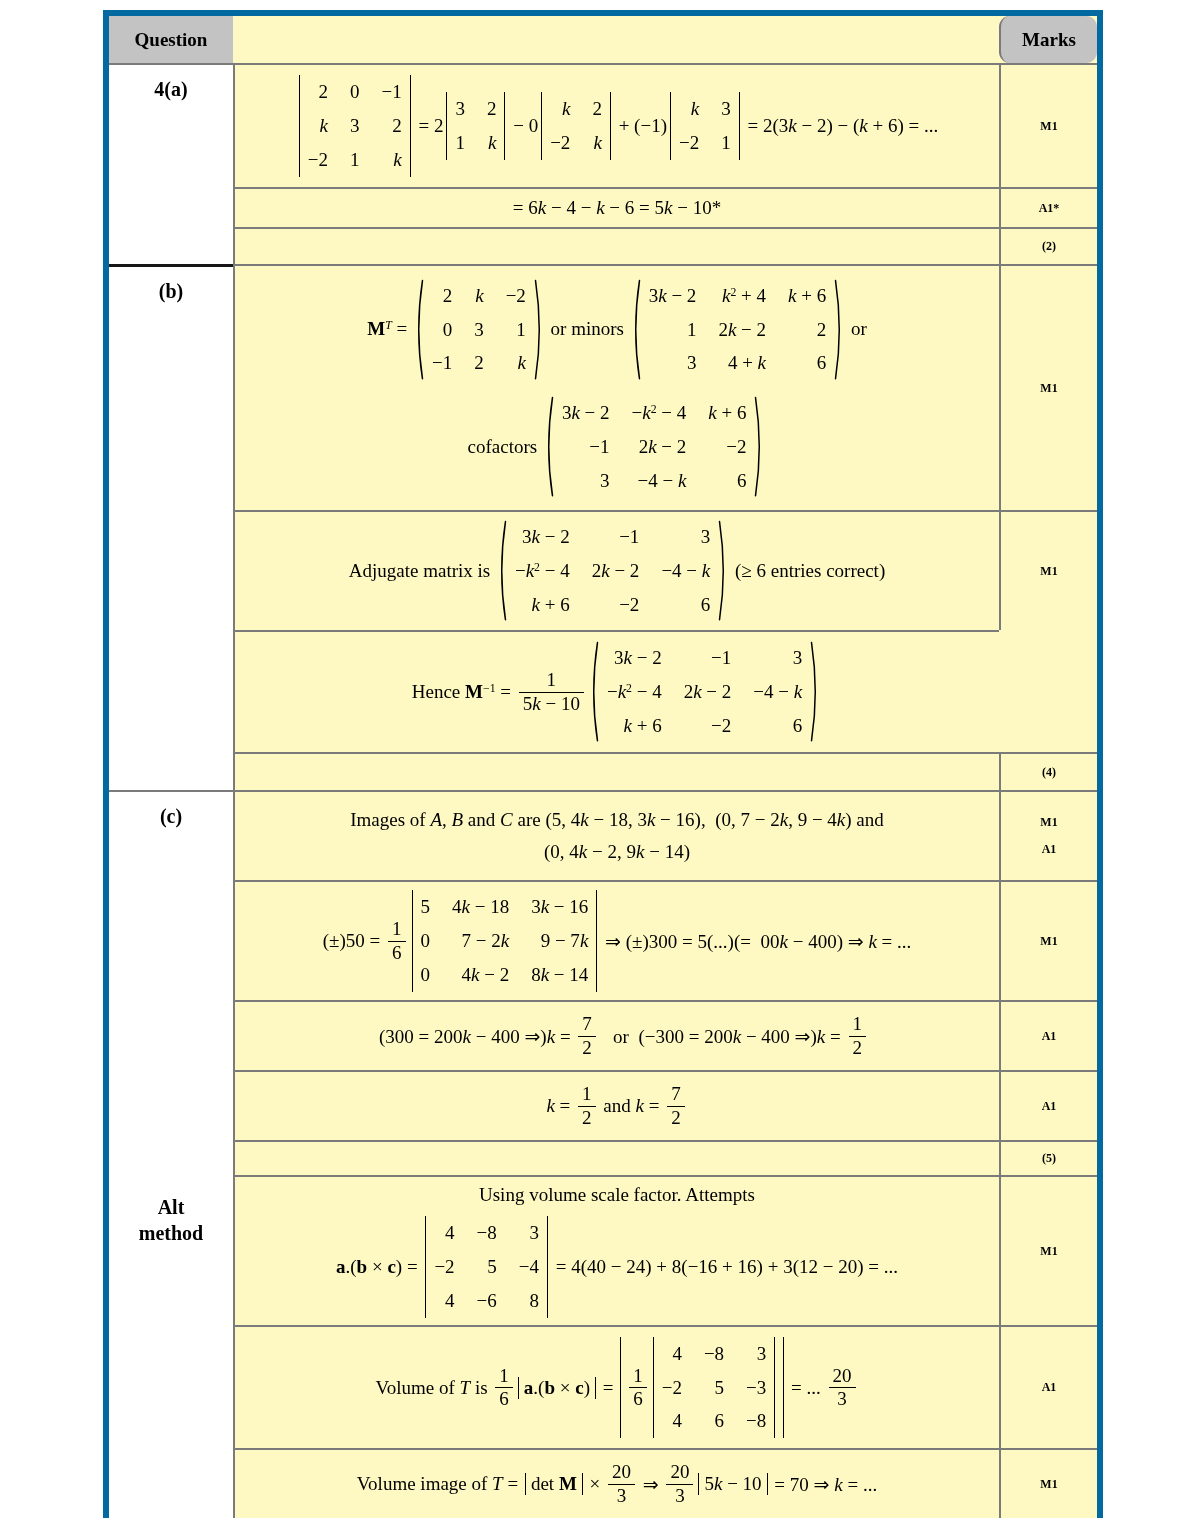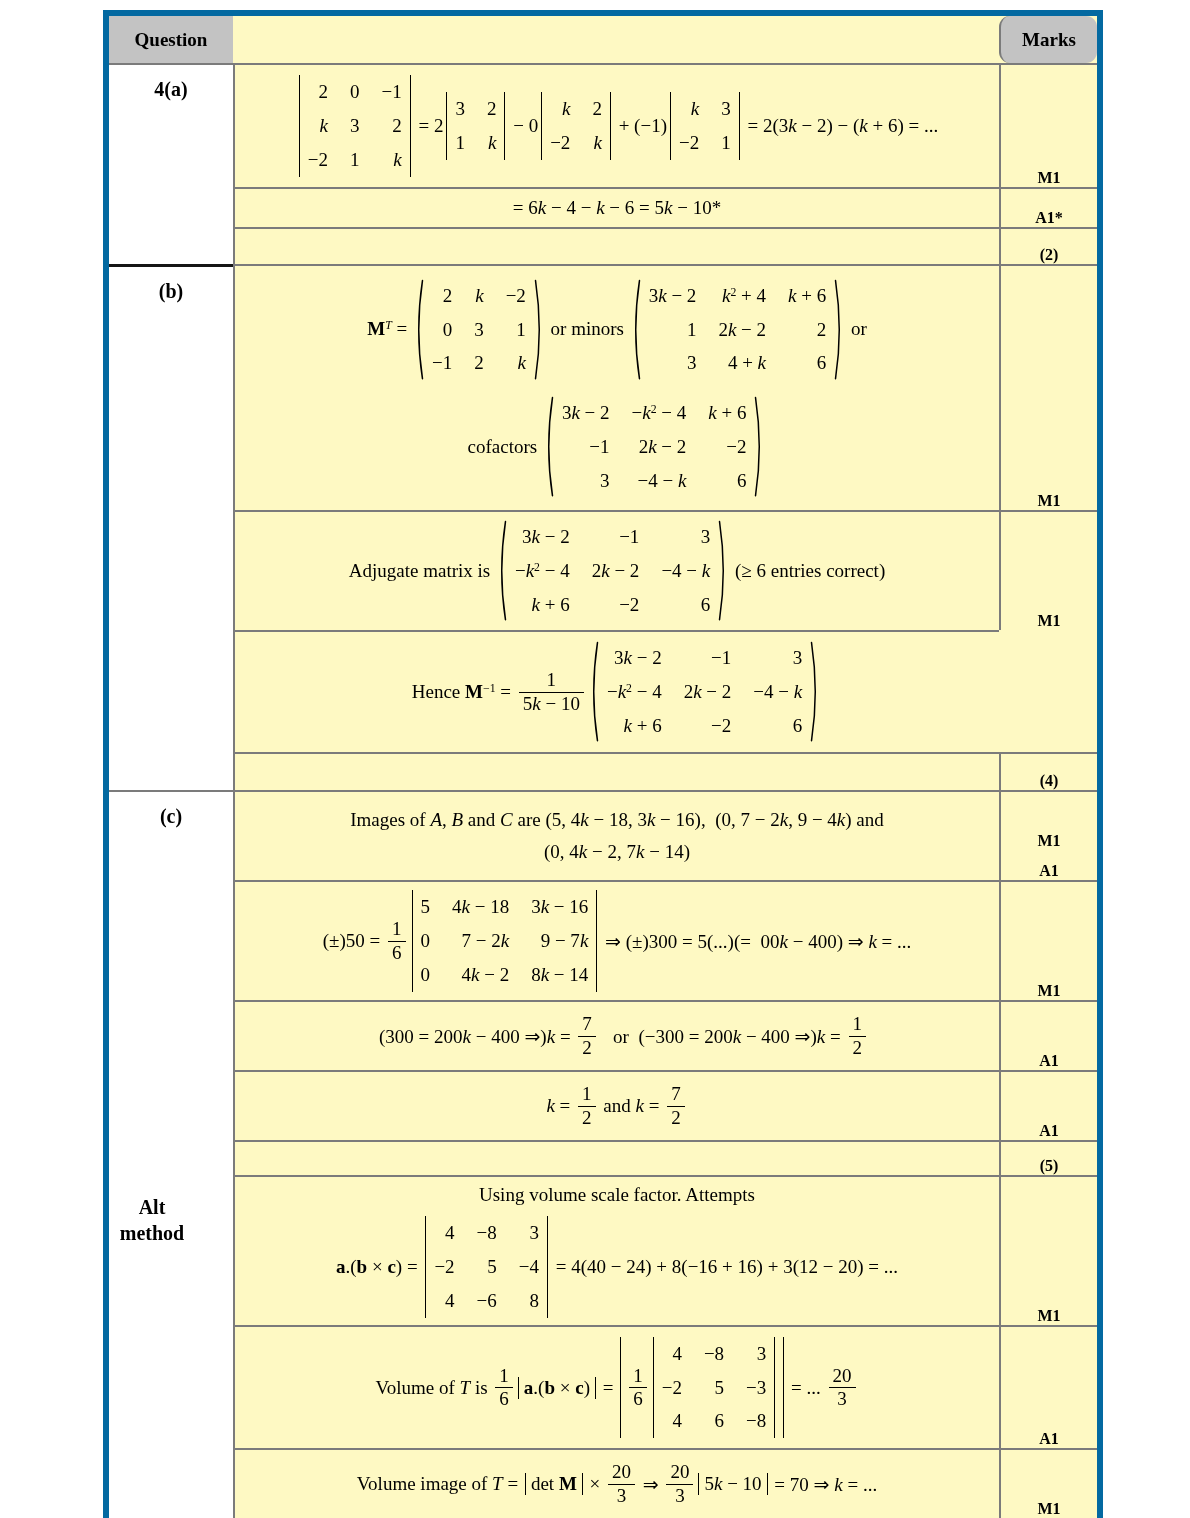--- a/index.html
+++ b/index.html
@@ -17,29 +17,29 @@
     background:#c3c3c3;display:flex;align-items:center;justify-content:center;
     font-weight:bold;font-size:19px;
   }
   .vl{border-left:2px solid #7b7b7b;}
   .bt{border-top:2px solid #7b7b7b;}
   .scheme{
     display:flex;flex-direction:column;align-items:center;justify-content:center;
     font-size:19px;padding:4px 8px;row-gap:10px;
   }
   .marksc{
-    display:flex;flex-direction:column;align-items:center;justify-content:flex-end;
-    font-weight:bold;font-size:16px;row-gap:12px;
+    display:flex;flex-direction:column;align-items:center;justify-content:center;
+    font-weight:bold;font-size:12px;row-gap:12px;
   }
   .qcell{position:relative;background:#fff;}
   .qlabel{
     position:absolute;top:13px;left:0;width:100%;text-align:center;
     font-weight:bold;font-size:20px;
   }
-  .alt{position:absolute;left:0;width:100%;display:flex;justify-content:flex-start;
+  .alt{position:absolute;left:0;width:100%;display:flex;justify-content:center;
        font-weight:bold;font-size:20px;line-height:1.3;}
   .alt > div{width:86px;text-align:center;}
   .ml{display:flex;align-items:center;justify-content:center;max-width:100%;}
   .run{white-space:pre;}
   .t,.it,.bd{white-space:pre;}
   .it{font-style:italic;}
   .bd{font-weight:bold;}
   .sp{font-size:0.62em;vertical-align:0.55em;white-space:pre;}
   .fr{display:inline-flex;flex-direction:column;align-items:stretch;margin:0 3px;}
   .fn{border-bottom:1.6px solid #000;text-align:center;line-height:1.18;padding:0 4px;white-space:pre;}
@@ -275,21 +275,21 @@
     </div>
     <div class="cell scheme vl bt" style="grid-area: 8 / 2;"></div>
     <div class="cell marksc vl bt" style="grid-area: 8 / 3;">
       <div class="mk">(4)</div>
     </div>
     <div class="cell scheme vl bt" style="grid-area: 9 / 2;">
       <div class="ml">
         <span class="run"><span class="t">Images of </span><span class="it">A</span><span class="t">, </span><span class="it">B</span><span class="t"> and </span><span class="it">C</span><span class="t"> are (5, 4</span><span class="it">k</span><span class="t"> − 18, 3</span><span class="it">k</span><span class="t"> − 16),  (0, 7 − 2</span><span class="it">k</span><span class="t">, 9 − 4</span><span class="it">k</span><span class="t">) and</span></span>
       </div>
       <div class="ml">
-        <span class="run"><span class="t">(0, 4</span><span class="it">k</span><span class="t"> − 2, 7</span><span class="it">k</span><span class="t"> − 14)</span></span>
+        <span class="run"><span class="t">(0, 4</span><span class="it">k</span><span class="t"> − 2, 9</span><span class="it">k</span><span class="t"> − 14)</span></span>
       </div>
     </div>
     <div class="cell marksc vl bt" style="grid-area: 9 / 3;">
       <div class="mk">M1</div>
       <div class="mk">A1</div>
     </div>
     <div class="cell scheme vl bt" style="grid-area: 10 / 2;">
       <div class="ml">
         <span class="run"><span class="t">(±)50 = </span></span>
         <span class="fr">

